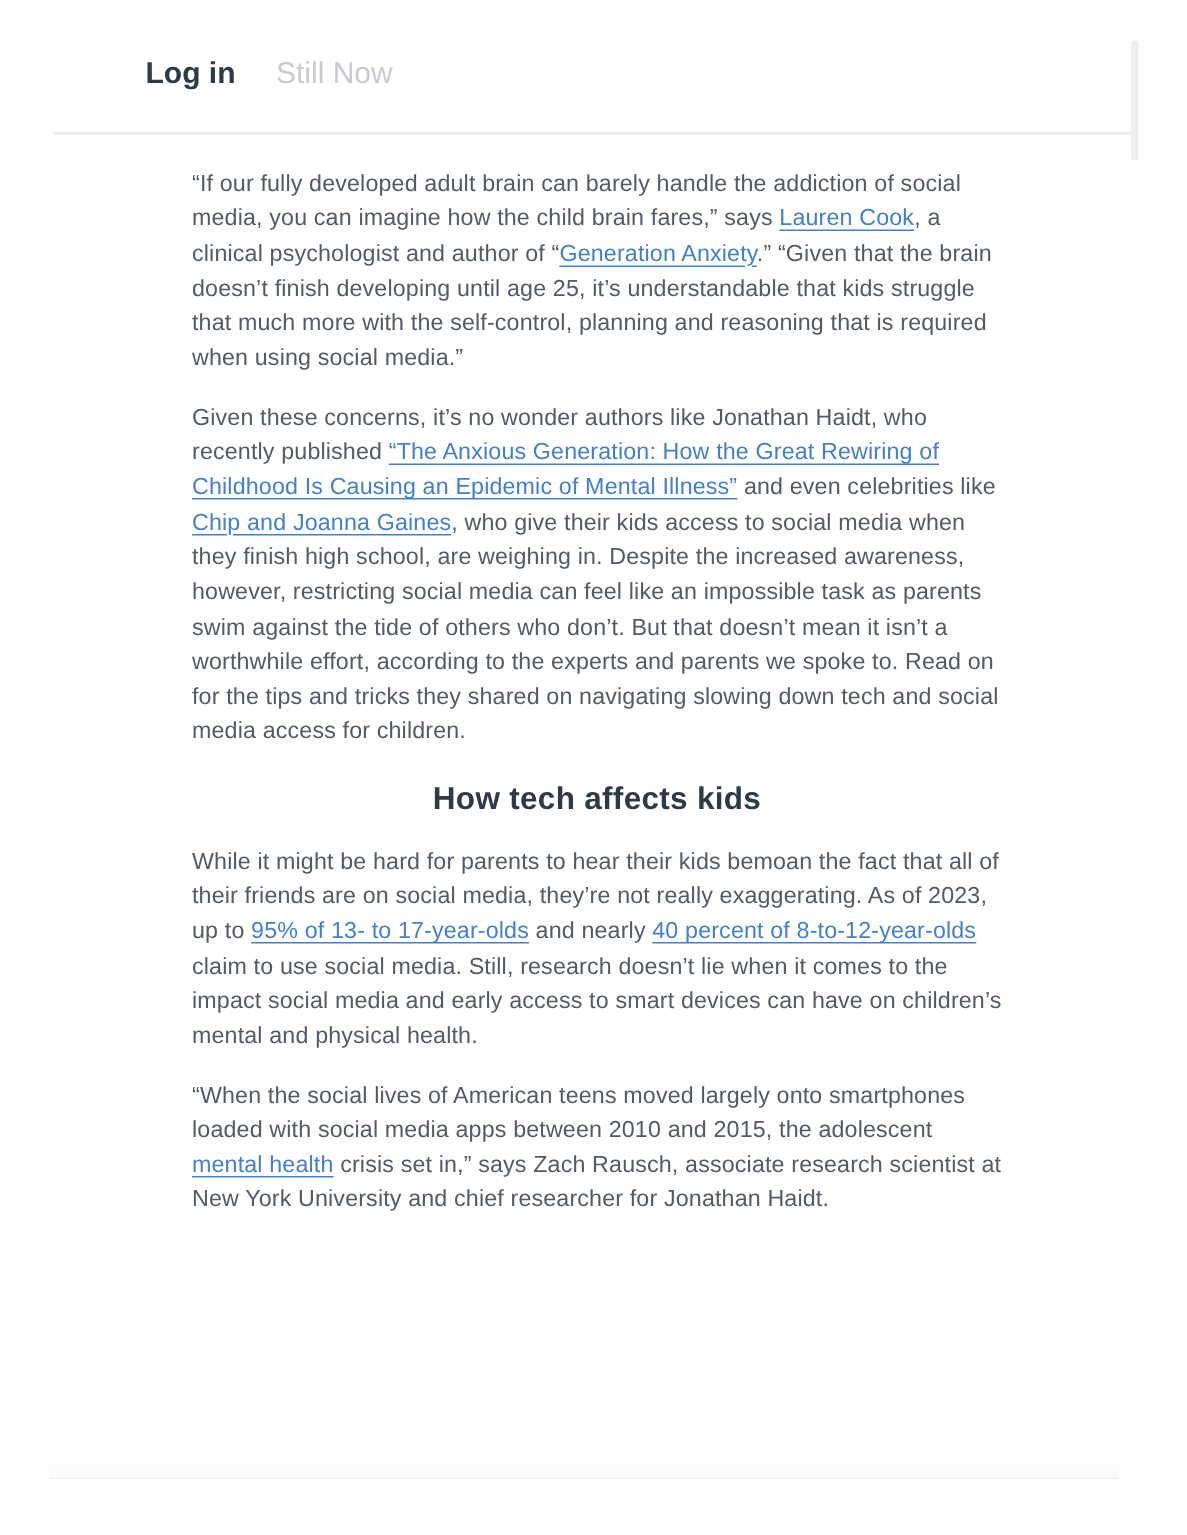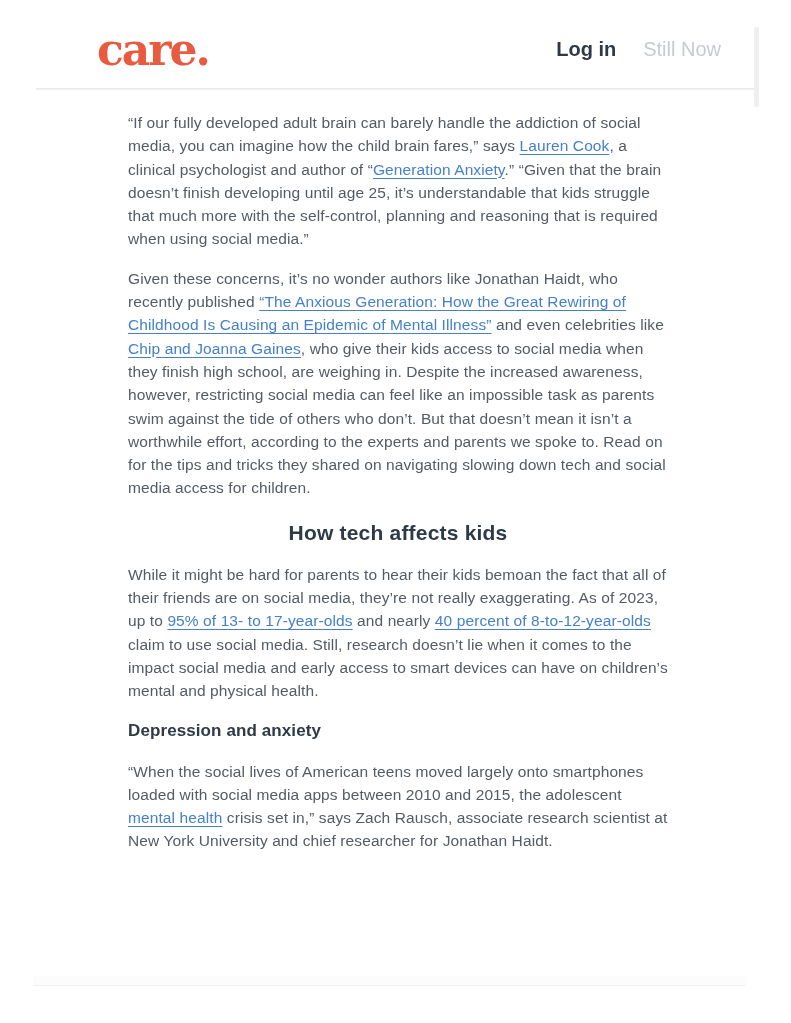--- a/index.html
+++ b/index.html
@@ -104,34 +104,32 @@
     left:33px;top:976px;
     width:713px;height:10px;
     background:#fcfcfc;
     border-bottom:1px solid #f1f1f1;
   }
 </style>
 </head>
 <body>
 
 <header class="site-header">
-  <div class="logo">care.</div>
   <nav class="header-nav">
     <span class="login-link">Log in</span>
     <span class="join-link">Still Now</span>
   </nav>
 </header>
 
 <div class="header-divider"></div>
 <div class="scrollbar-thumb"></div>
 
 <main class="article-main">
   <div class="article-body">
       <p>“If our fully developed adult brain can barely handle the addiction of social media, you can imagine how the child brain fares,” says <a class="inline-link">Lauren Cook</a>, a clinical psychologist and author of “<a class="inline-link">Generation Anxiety</a>.” “Given that the brain doesn’t finish developing until age 25, it’s understandable that kids struggle that much more with the self-control, planning and reasoning that is required when using social media.”</p>
       <p>Given these concerns, it’s no wonder authors like Jonathan Haidt, who recently published <a class="inline-link">“The Anxious Generation: How the Great Rewiring of Childhood Is Causing an Epidemic of Mental Illness”</a> and even celebrities like <a class="inline-link">Chip and Joanna Gaines</a>, who give their kids access to social media when they finish high school, are weighing in. Despite the increased awareness, however, restricting social media can feel like an impossible task as parents swim against the tide of others who don’t. But that doesn’t mean it isn’t a worthwhile effort, according to the experts and parents we spoke to. Read on for the tips and tricks they shared on navigating slowing down tech and social media access for children.</p>
       <h2>How tech affects kids</h2>
       <p>While it might be hard for parents to hear their kids bemoan the fact that all of their friends are on social media, they’re not really exaggerating. As of 2023, up to <a class="inline-link">95% of 13- to 17-year-olds</a> and nearly <a class="inline-link">40 percent of 8-to-12-year-olds</a> claim to use social media. Still, research doesn’t lie when it comes to the impact social media and early access to smart devices can have on children’s mental and physical health.</p>
-      <h3>Depression and anxiety</h3>
       <p>“When the social lives of American teens moved largely onto smartphones loaded with social media apps between 2010 and 2015, the adolescent <a class="inline-link">mental health</a> crisis set in,” says Zach Rausch, associate research scientist at New York University and chief researcher for Jonathan Haidt.</p>
     </div>
 </main>
 
 <div class="bottom-divider"></div>
 
 </body></html>

